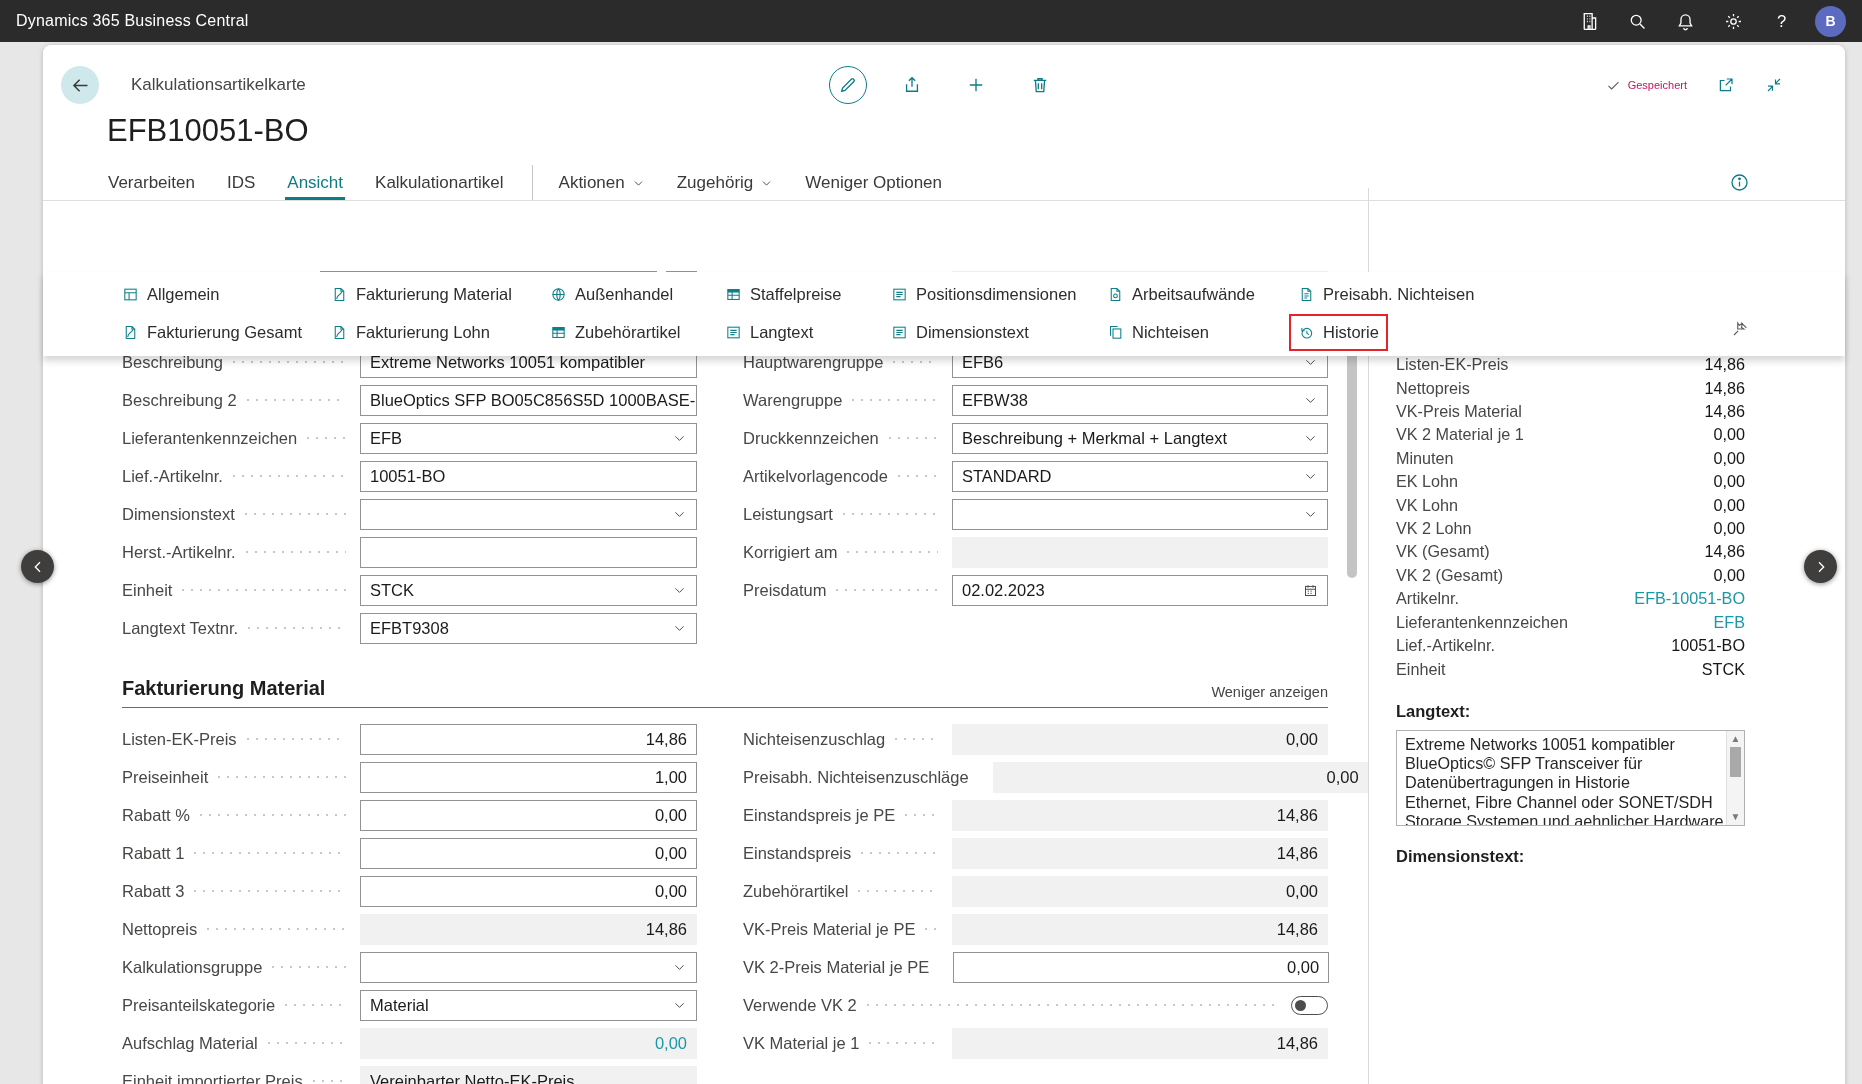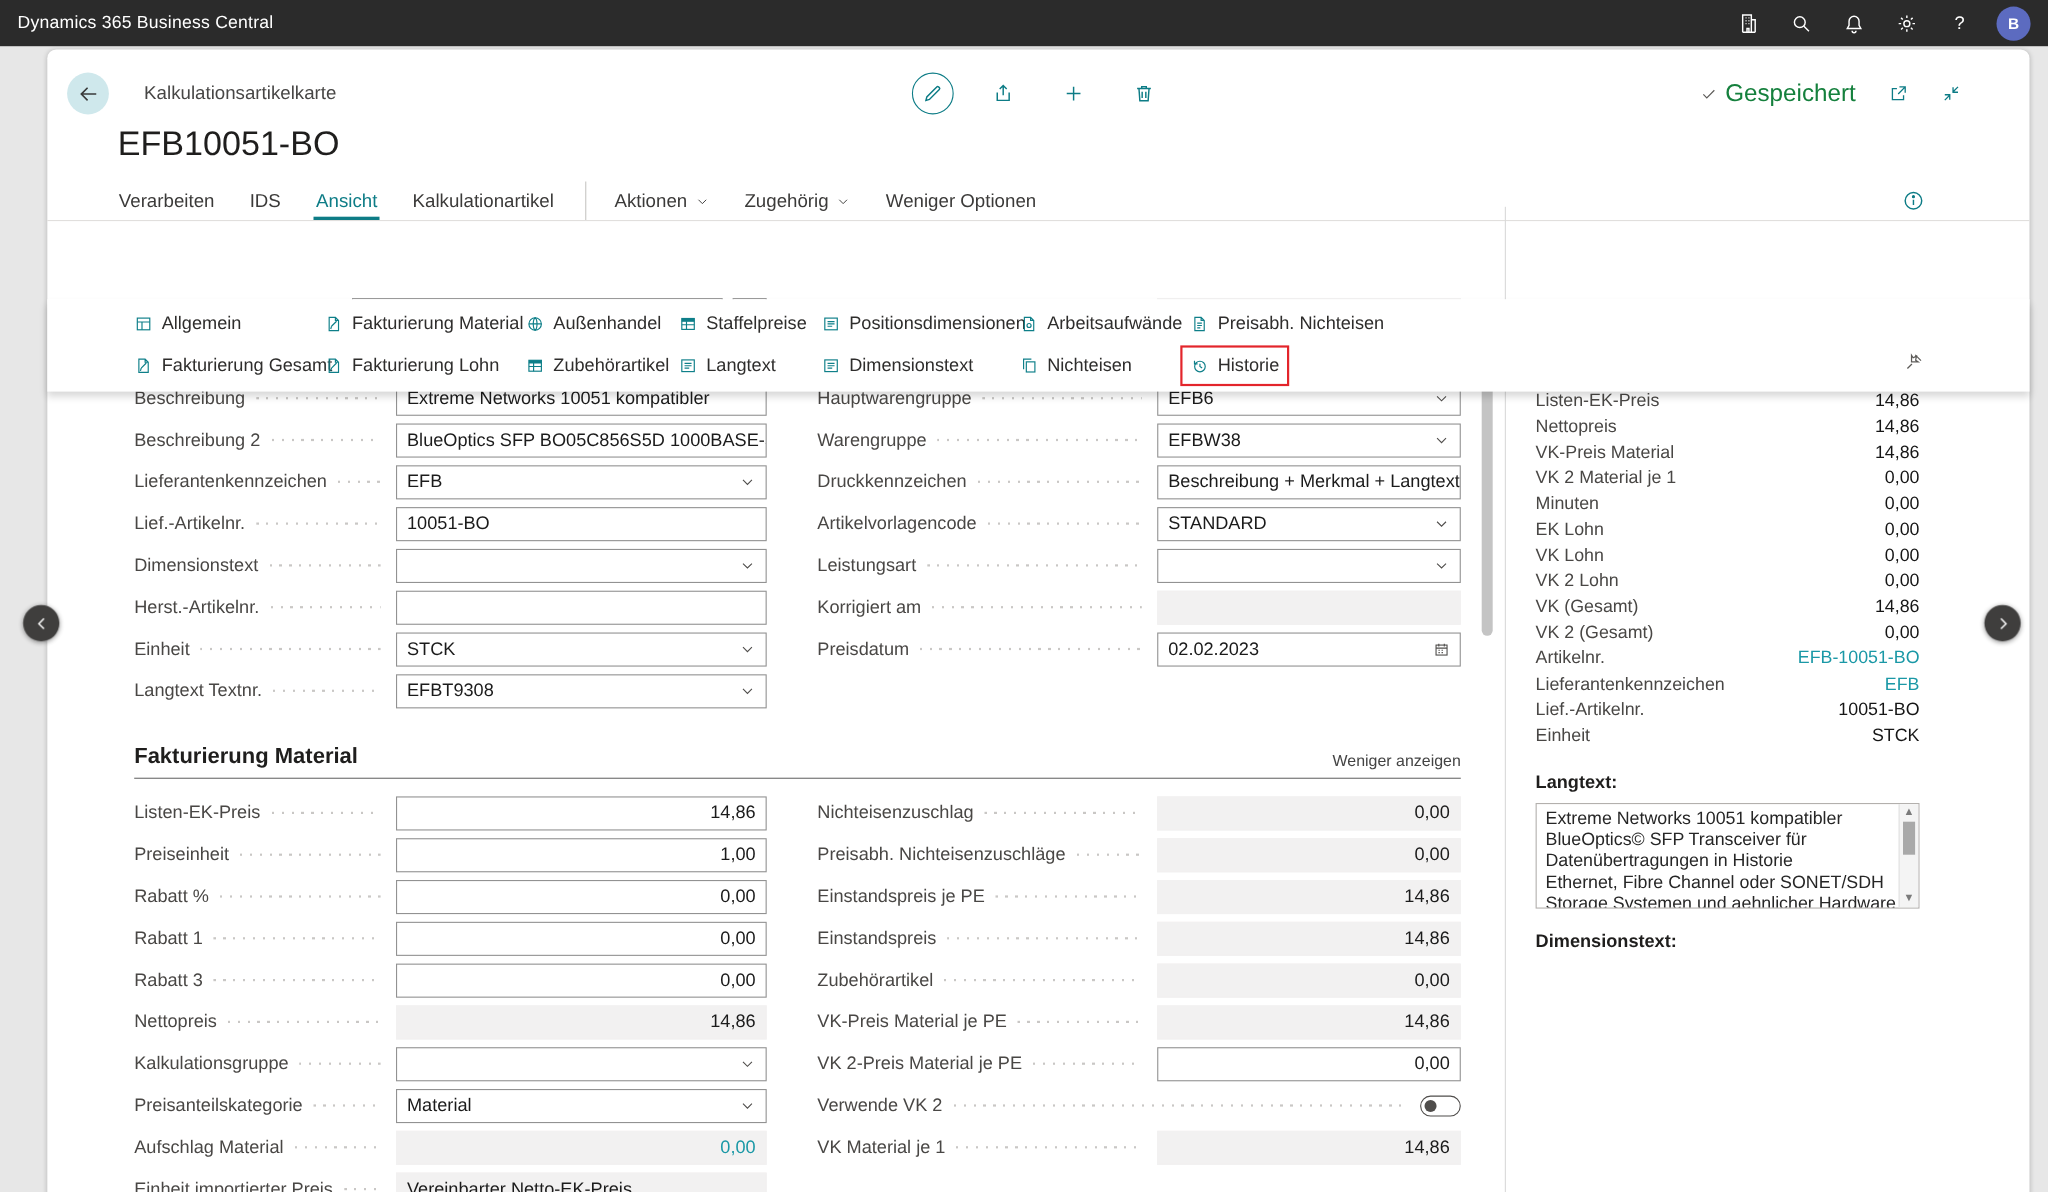--- a/index.html
+++ b/index.html
@@ -25,21 +25,21 @@
   .card-header { display:flex; align-items:center; padding:20px 62px 0 18px; height:60px; position:relative; }
   .back-btn { width:38px; height:38px; border-radius:50%; background:#cfe8ec; display:flex;
     align-items:center; justify-content:center; cursor:pointer; }
   .back-btn svg { width:21px; height:21px; stroke:#3a3a3a; fill:none; stroke-width:1.7; }
   .card-caption { margin-left:32px; font-size:17px; color:#474645; }
   .header-actions { position:absolute; left:50%; transform:translateX(-50%); display:flex; align-items:center; gap:26px; }
   .hact { width:38px; height:38px; display:flex; align-items:center; justify-content:center; cursor:pointer; border-radius:50%; }
   .hact svg { width:20px; height:20px; stroke:#0d7c86; fill:none; stroke-width:1.6; }
   .hact[data-circled="true"] { border:1.5px solid #0d7c86; }
   .header-right { margin-left:auto; display:flex; align-items:center; gap:30px; }
-  .saved { display:flex; align-items:center; gap:7px; color:#15803d; font-size:22px; }
+  .saved { display:flex; align-items:center; gap:7px; color:#be185d; font-size:11px; }
   .saved svg { width:15px; height:15px; stroke:#5d5b58; fill:none; stroke-width:1.7; }
   .win-ico svg { width:18px; height:18px; stroke:#0d7c86; fill:none; stroke-width:1.6; }
   .win-ico { cursor:pointer; }
 
   .page-title { margin:8px 0 0 64px; font-size:31px; color:#1f1e1d; font-weight:400; }
 
   
   .tabs-row { margin-top:16px; height:36px; display:flex; align-items:stretch; padding-left:49px;
     border-bottom:1px solid #e1dfdd; position:relative; }
   .tab { padding:0 16px; display:flex; align-items:center; gap:7px; font-size:17px; color:#3b3a39;
@@ -50,39 +50,39 @@
   .tab[data-divider="true"] { border-left:1px solid #c8c6c4; margin-left:12px; padding-left:26px;justify-content:space-between; }
   .tab .chev-s { display:none; width:13px; height:13px; stroke:#3b3a39; fill:none; stroke-width:1.6; margin-top:2px; }
   .tab[data-chevron="true"] .chev-s { display:block; }
   .info-btn { position:absolute; right:95px; top:7px; cursor:pointer; }
   .info-btn svg { width:21px; height:21px; stroke:#0d7c86; fill:none; stroke-width:1.5; }
 
   
   .content { position:relative; padding:0 0 0 79px; }
   .ribbon { position:absolute; top:5px; left:0; right:0; height:84px; background:#fff; z-index:5;
     box-shadow:0 5px 7px rgba(0,0,0,.16); padding:3px 0 0 79px; }
-  .ribbon-grid { display:grid; grid-template-columns:173px 183px 139px 130px 180px 155px auto; height:38px; align-items:center; }
+  .ribbon-grid { display:grid; grid-template-columns:173px 183px 139px 130px 180px 155px auto; height:38px; align-items:center;gap:36px; }
   .ribbon-item { display:flex; align-items:center; gap:8px; font-size:16.5px; color:#2e2d2c;
     width:max-content; cursor:pointer; }
   .ribbon-item svg { width:17px; height:17px; stroke:#0e7f89; fill:none; stroke-width:1.5; color:#0e7f89; }
   .ribbon-item[data-highlight="true"] { outline:2px solid #e3252b; outline-offset:7px; }
   .pin-btn { position:absolute; right:96px; top:48px; cursor:pointer; }
   .pin-btn svg { width:18px; height:18px; stroke:#5d5b58; fill:none; stroke-width:1.5; }
 
   
   .form-grid { display:grid; grid-template-columns:575px 585px; column-gap:46px; width:1206px; }
   .form-grid.general { margin-top:66px; }
   .fcol { display:flex; flex-direction:column; }
   .frow { display:flex; align-items:center; height:38px; }
   .flabel { font-size:16.5px; color:#494745; white-space:nowrap; }
   .leader { flex:1; height:2px; margin:0 14px 0 10px;
     background:repeating-linear-gradient(90deg,#c9c7c5 0 2px,transparent 2px 9px); }
   .fctrl { flex:none; width:337px; height:31px; border:1px solid #929292; background:#fff;
     display:flex; align-items:center; padding:0 9px; font-size:16.5px; color:#1b1b1b; overflow:hidden; }
-  .col-right .fctrl { width:276px; }
+  .col-right .fctrl { width:376px; }
   .fvalue { white-space:nowrap; }
   .frow[data-align="right"] .fctrl { justify-content:flex-end; }
   .frow[data-type="readonly"] .fctrl { background:#f2f1f1; border-color:#f2f1f1; }
   .frow[data-accent="true"] .fvalue { color:#1a98a6; }
   .frow[data-muted="true"] .fvalue { color:#6f9aa2; }
   .chev, .cal { display:none; width:15px; height:15px; stroke:#4f4d4b; fill:none; stroke-width:1.6; margin-left:auto; }
   .frow[data-type="select"] .chev { display:block; }
   .frow[data-type="date"] .cal { display:block; }
   .assist { display:none; }
   .frow[data-assist="true"] .assist { display:block; flex:none; width:31px; height:31px;

